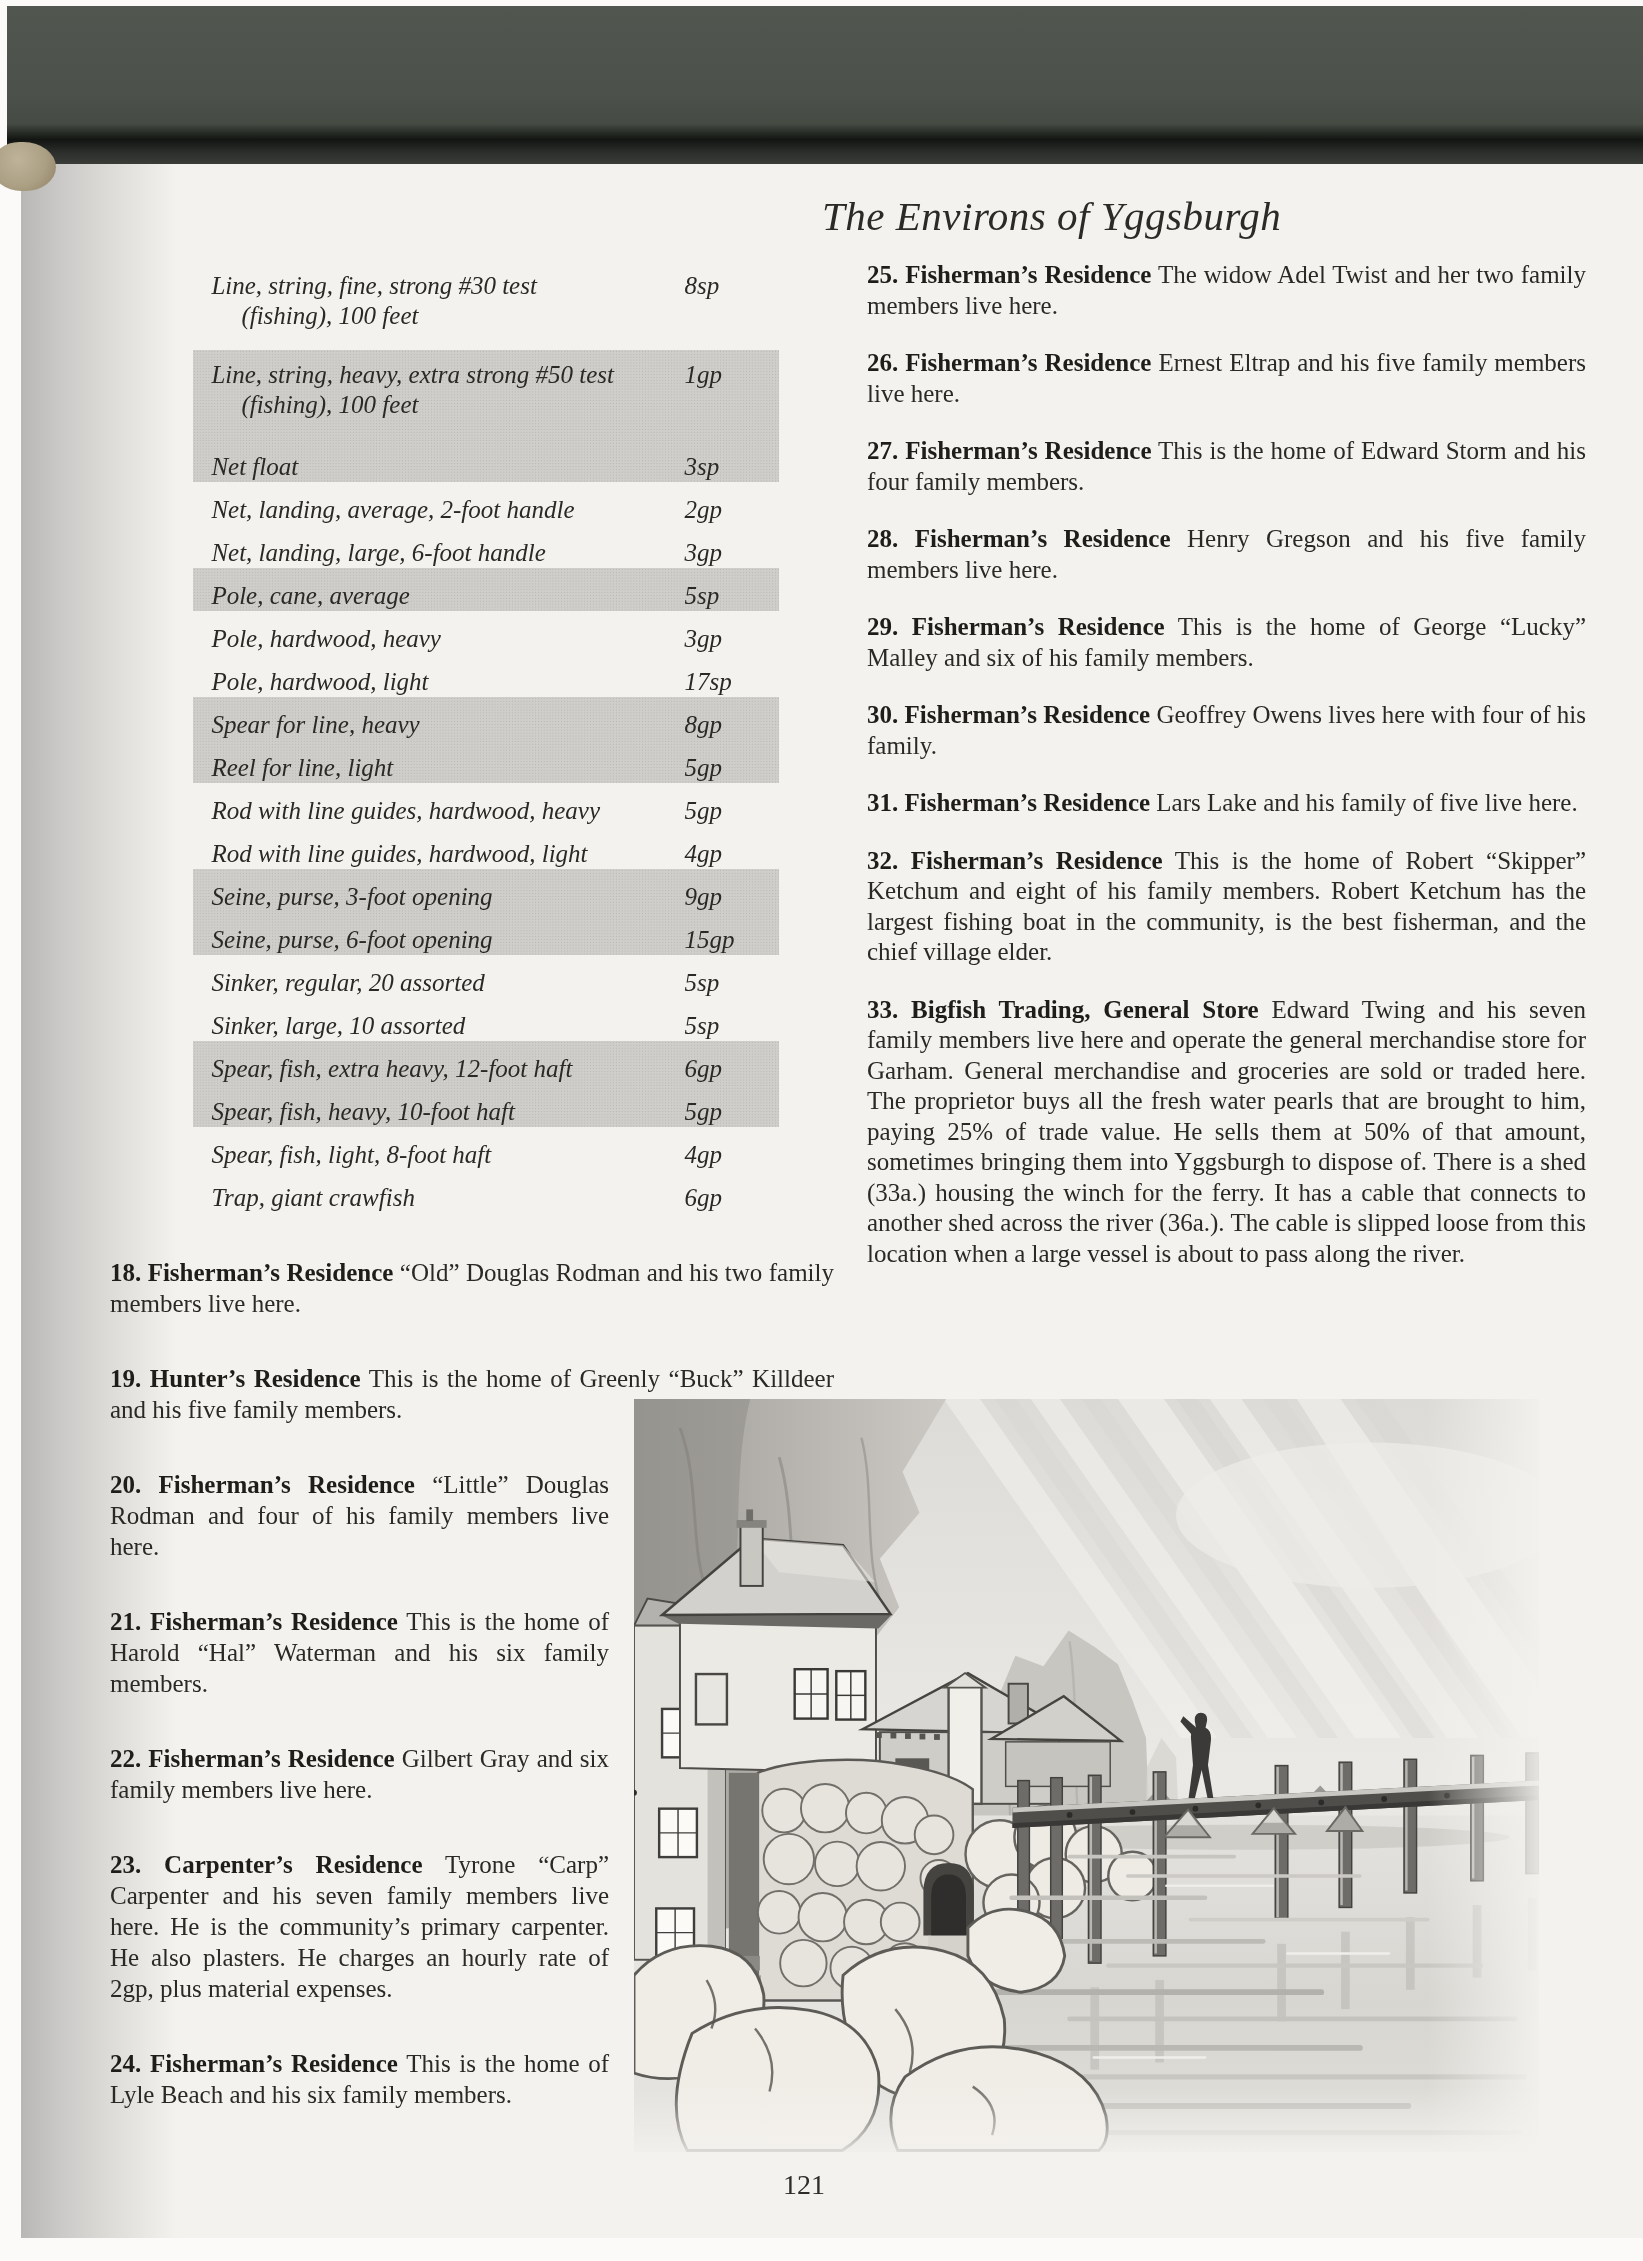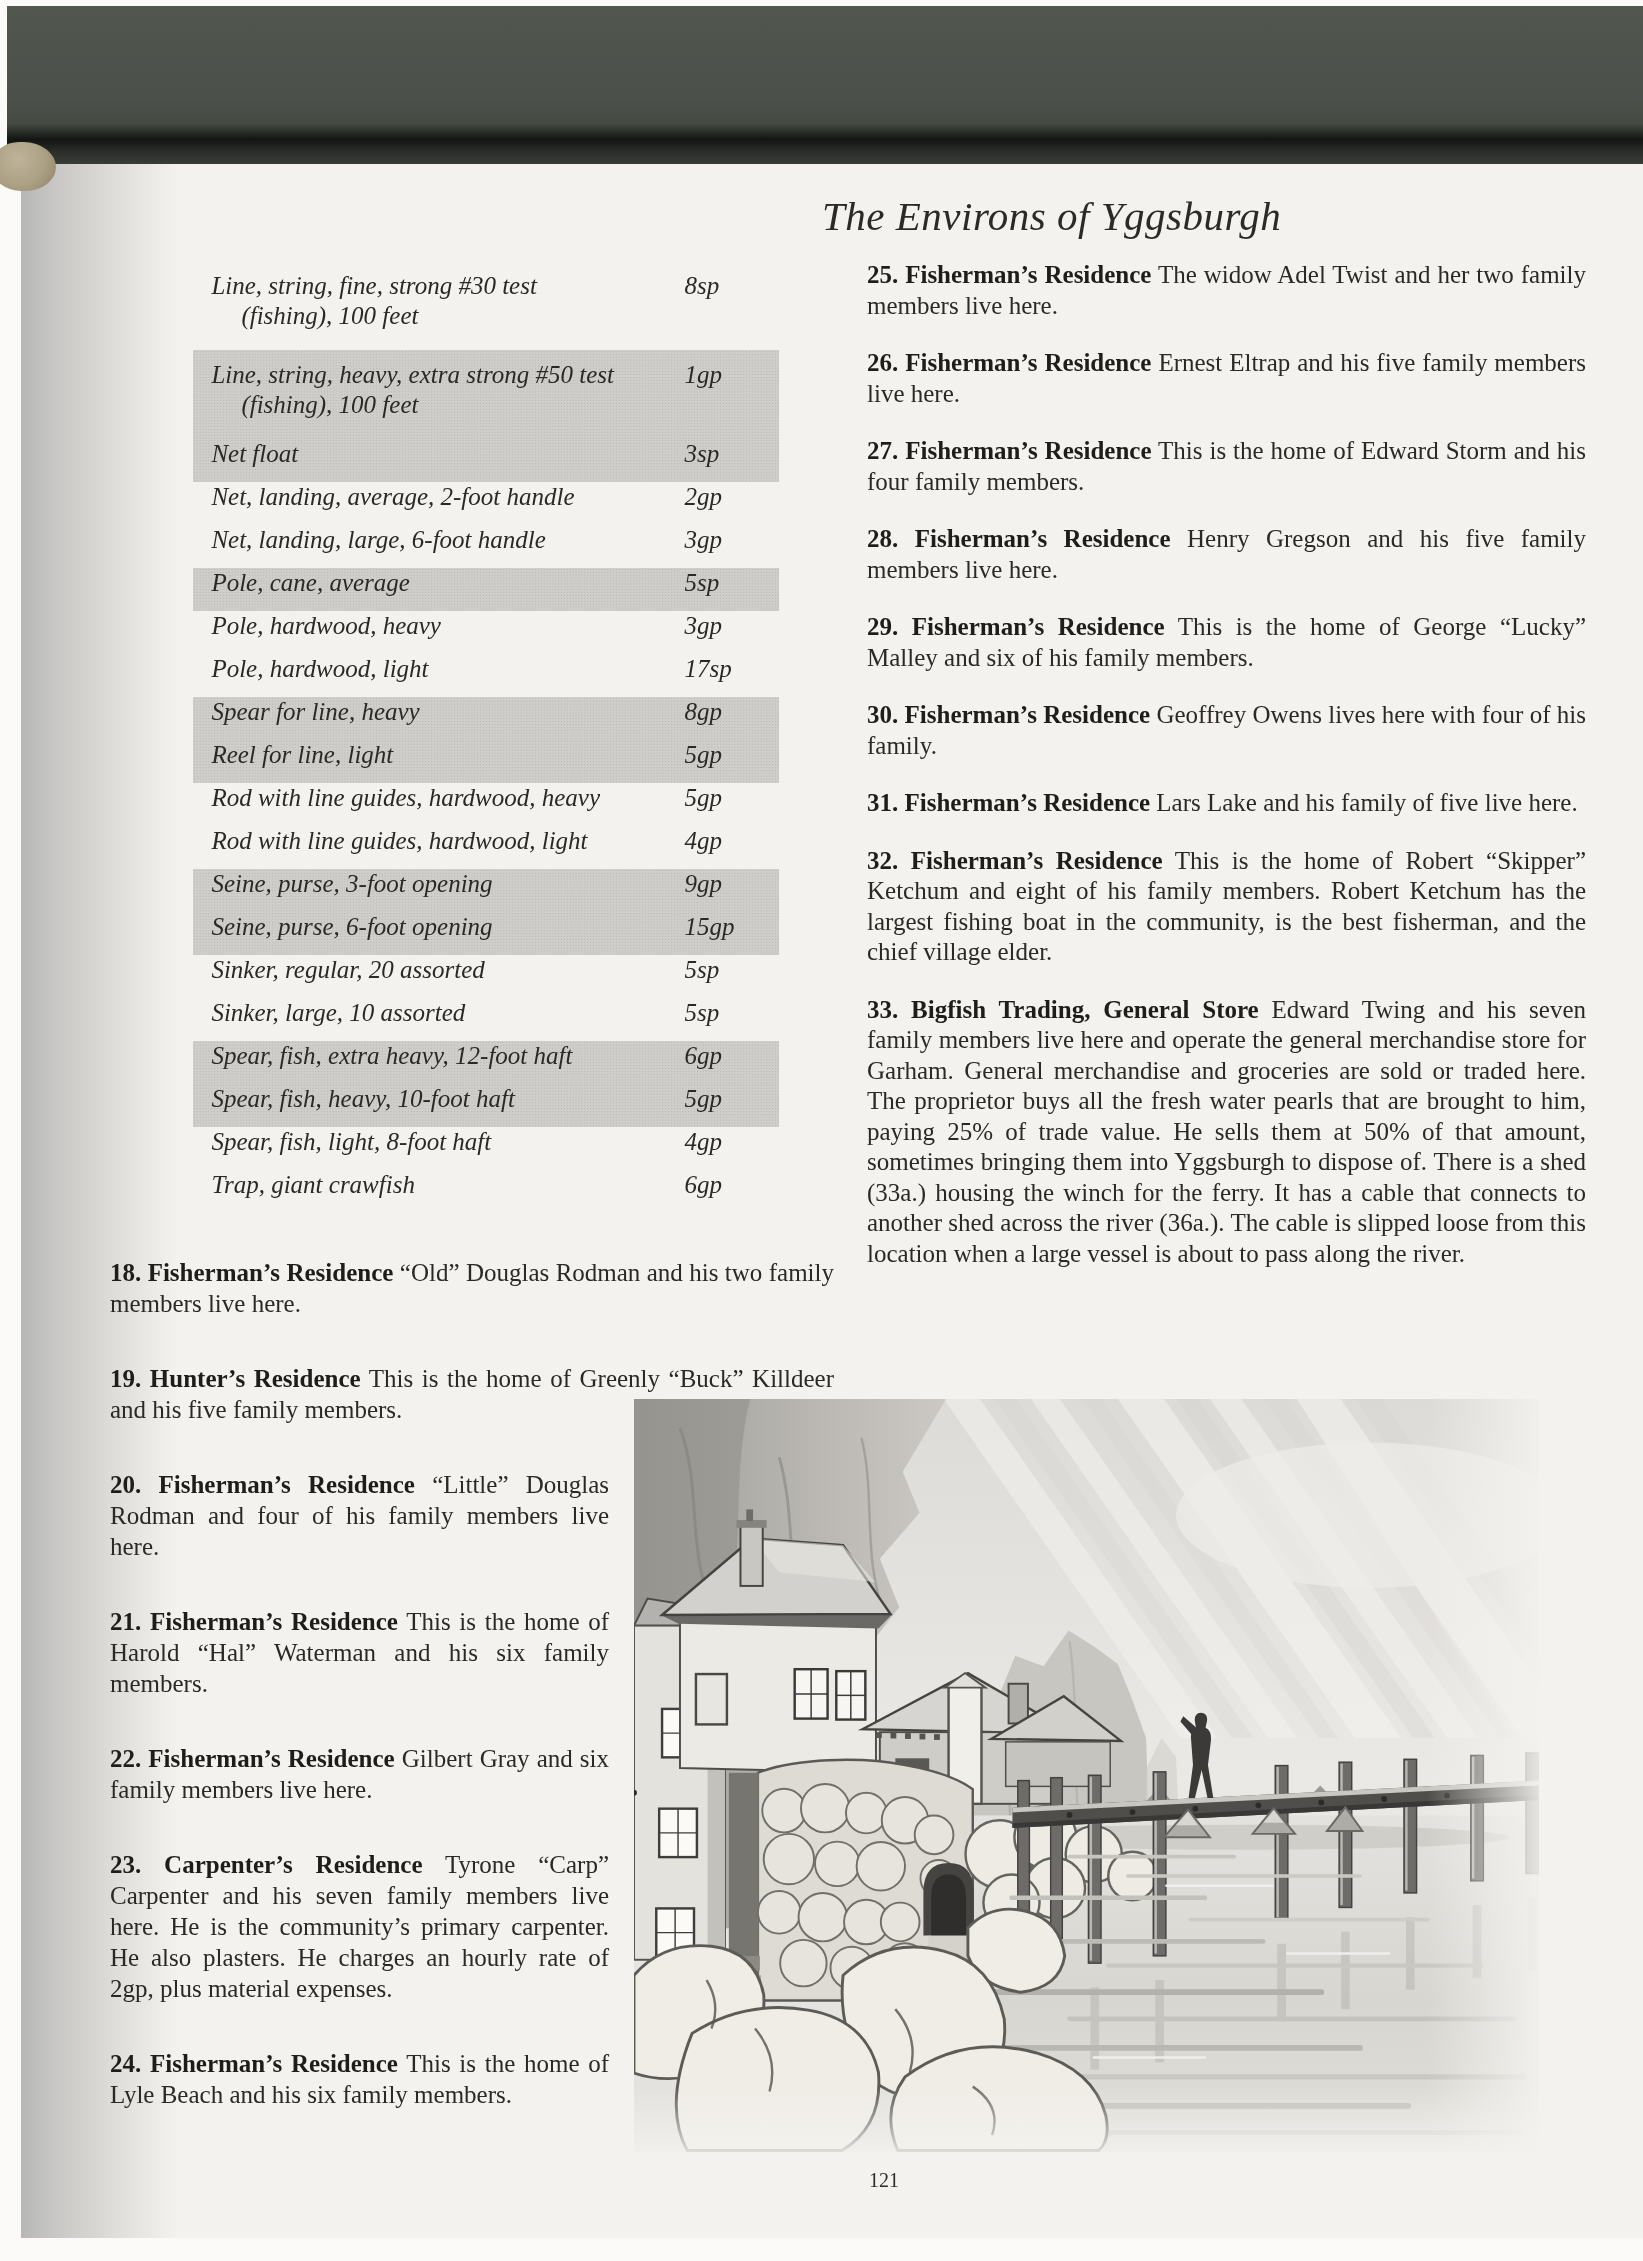--- a/index.html
+++ b/index.html
@@ -37,21 +37,21 @@
   .header-title{
     position:absolute;left:822px;top:192px;width:760px;
     text-align:left;font-size:41px;line-height:48px;
     font-weight:400;font-style:italic;letter-spacing:0.5px;color:#2c2a27;
   }
   
   .col-left{position:absolute;left:110px;top:260px;width:724px;}
   .col-right{position:absolute;left:867px;top:260px;width:719px;}
   
   .ptable{margin-left:83px;width:586px;margin-bottom:26.6px;font-size:25px;font-style:italic;}
-  .trow{display:flex;align-items:flex-start;min-height:43px;padding:0 14.5px 0 18.4px;}
+  .trow{display:flex;align-items:flex-end;min-height:43px;padding:0 14.5px 0 18.4px;}
   .trow.tall{min-height:79px;align-items:flex-start;padding-top:10.6px;}
   .trow.shaded{
     background-color:var(--shade);
     background-image:radial-gradient(rgba(118,118,114,.28) 0.6px,transparent 0.6px);
     background-size:2.9px 2.9px;
   }
   .titem{flex:1 1 auto;line-height:30px;}
   .titem .wrap{padding-left:30px;}
   .tprice{flex:0 0 80px;text-align:left;line-height:30px;}
   
@@ -71,21 +71,21 @@
   }
   .illustration svg{display:block;width:100%;height:100%;}
   .illustration::after{
     content:"";position:absolute;inset:0;pointer-events:none;
     background-image:radial-gradient(rgba(110,110,106,.16) 0.5px,transparent 0.6px);
     background-size:3.4px 3.4px;
   }
   
   .page-number{
     position:absolute;left:783px;top:2169px;width:116px;
-    text-align:right;font-size:20px;color:#2e2c29;
+    text-align:left;font-size:28px;color:#2e2c29;
   }
 </style>
 </head>
 <body>
 
 <div class="scan-band"></div>
 <div class="page"></div>
 <div class="gutter"></div>
 <div class="cover-blob"></div>
 

